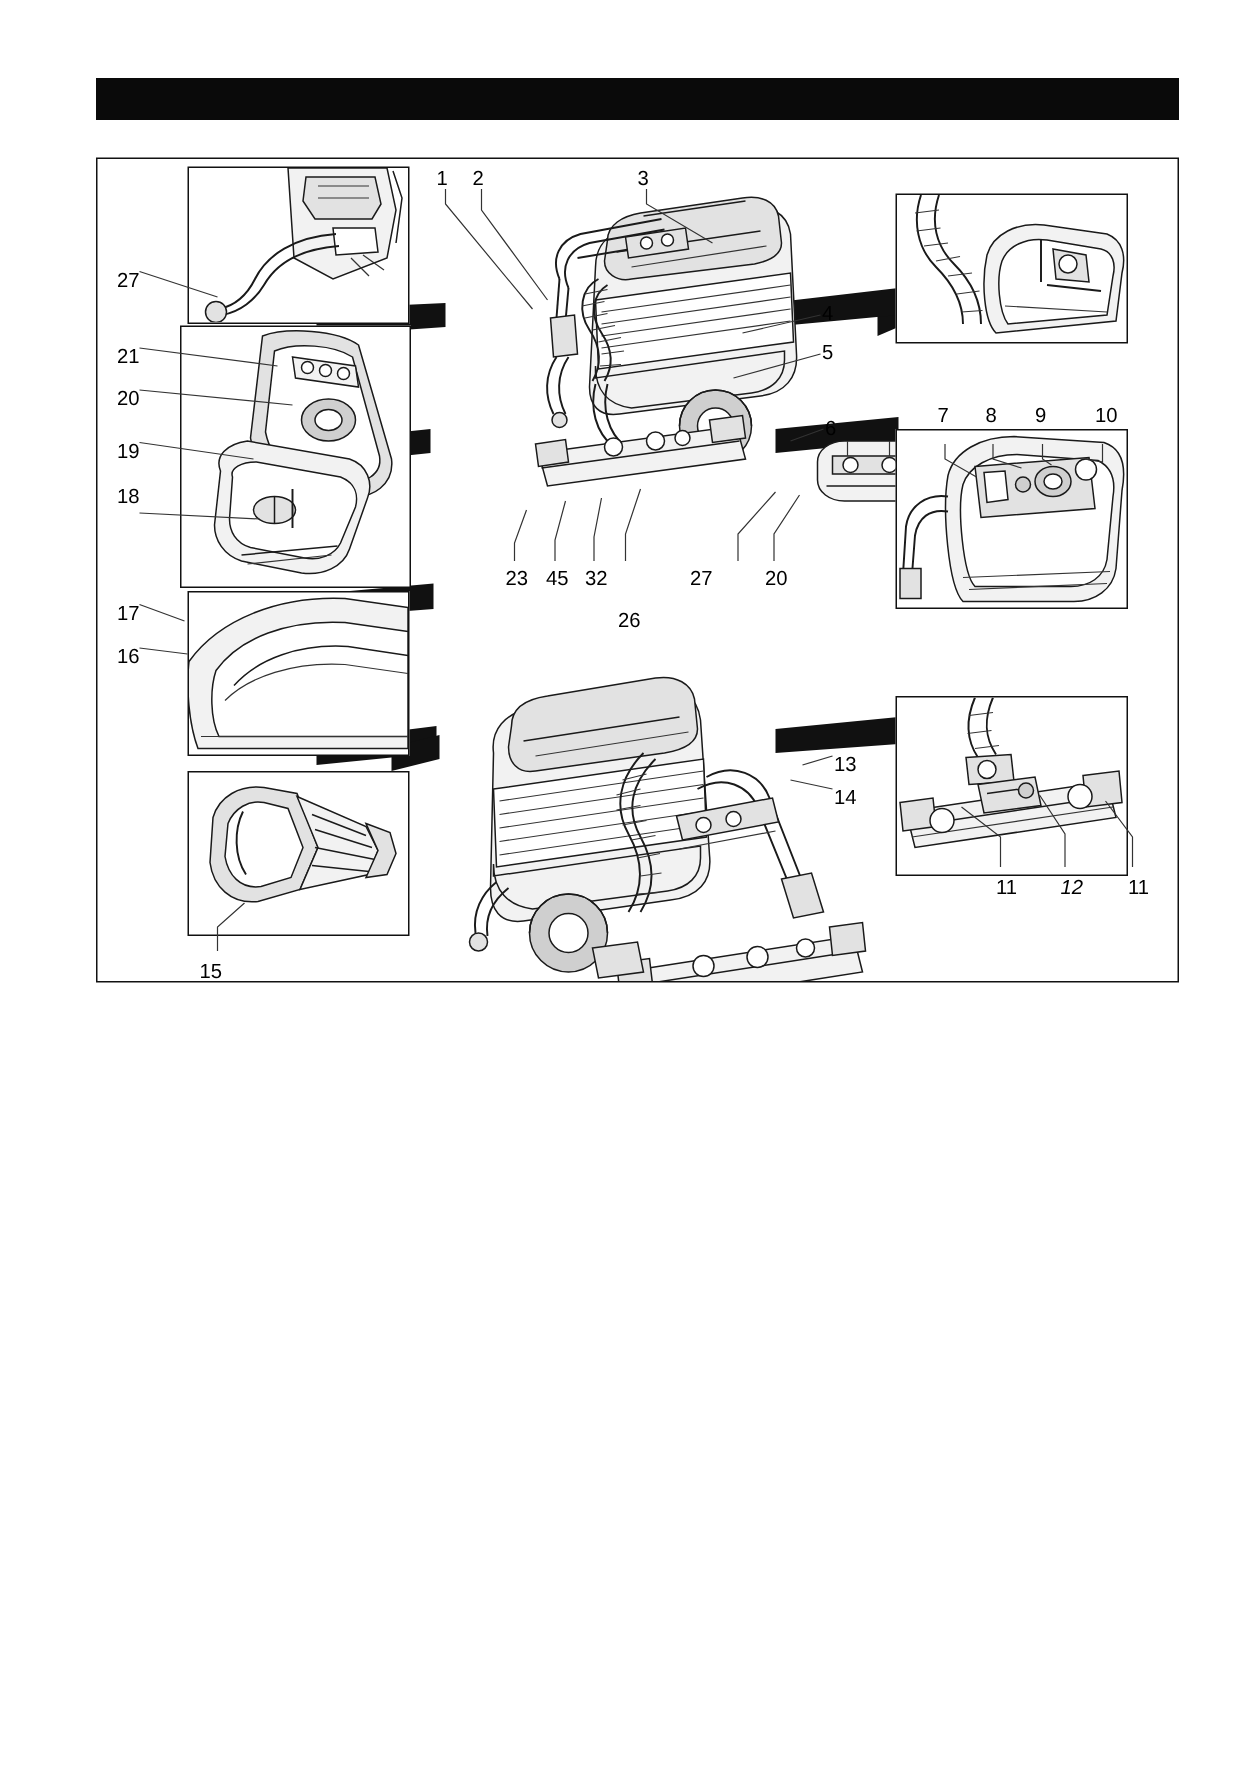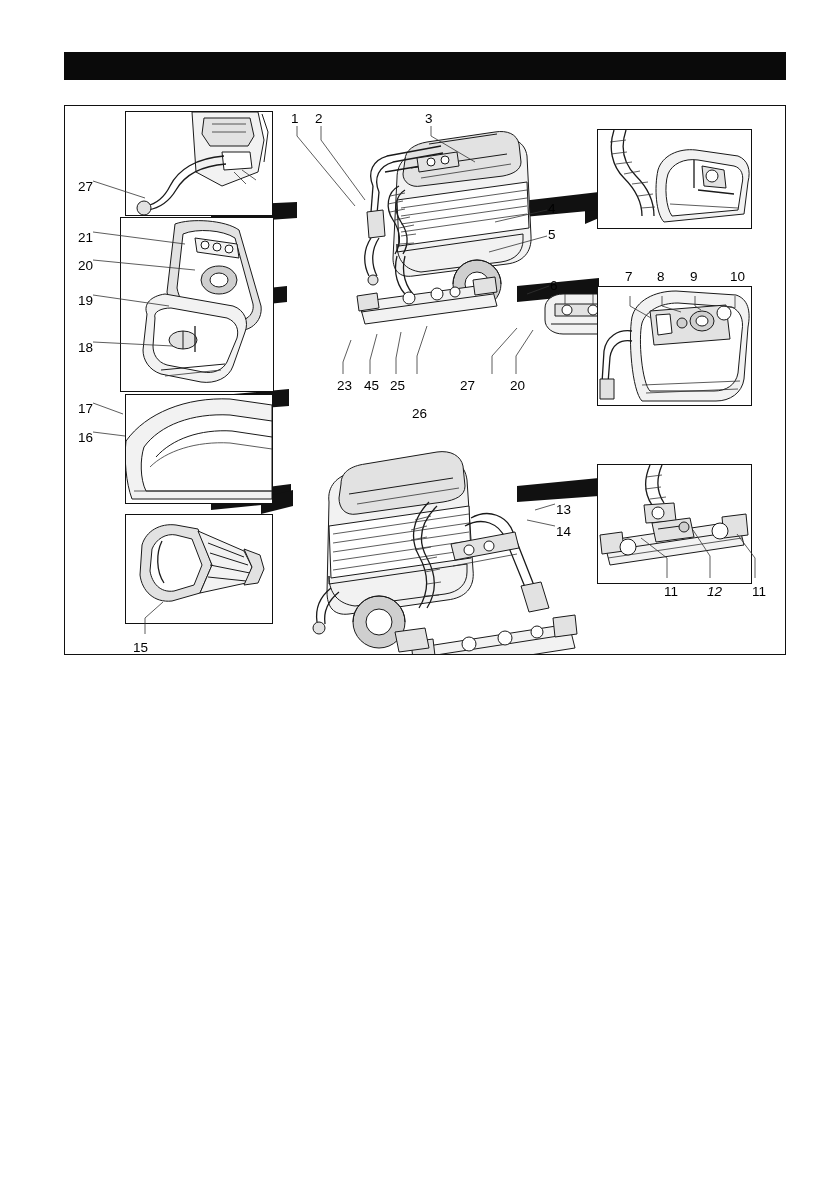--- a/index.html
+++ b/index.html
@@ -407,24 +407,24 @@
   <span class="num" style="left:690px; top:270px;">9</span>
   <span class="num" style="left:730px; top:270px;">10</span>
   <span class="num" style="left:664px; top:585px;">11</span>
   <span class="num" style="left:707px; top:585px;font-style:italic;">12</span>
   <span class="num" style="left:752px; top:585px;">11</span>
   <span class="num" style="left:556px; top:503px;">13</span>
   <span class="num" style="left:556px; top:525px;">14</span>
   <span class="num" style="left:133px; top:641px;">15</span>
   <span class="num" style="left:78px;  top:431px;text-align:center;">16</span>
   <span class="num" style="left:78px;  top:402px;">17</span>
-  <span class="num" style="left:78px;  top:341px;">18</span>
+  <span class="num" style="left:78px;  top:324px;">18</span>
   <span class="num" style="left:78px;  top:294px;text-align:right;">19</span>
   <span class="num" style="left:78px;  top:259px;">20</span>
   <span class="num" style="left:78px;  top:231px;">21</span>
   <span class="num" style="left:78px;  top:180px;">27</span>
   <span class="num" style="left:337px; top:379px;">23</span>
   <span class="num" style="left:364px; top:379px;">45</span>
-  <span class="num" style="left:390px; top:379px;">25</span>
+  <span class="num" style="left:390px; top:379px;">32</span>
   <span class="num" style="left:412px; top:379px;margin-top:28px;">26</span>
   <span class="num" style="left:460px; top:379px;">27</span>
   <span class="num" style="left:510px; top:379px;">20</span>
 </div>
 
 </body></html>

